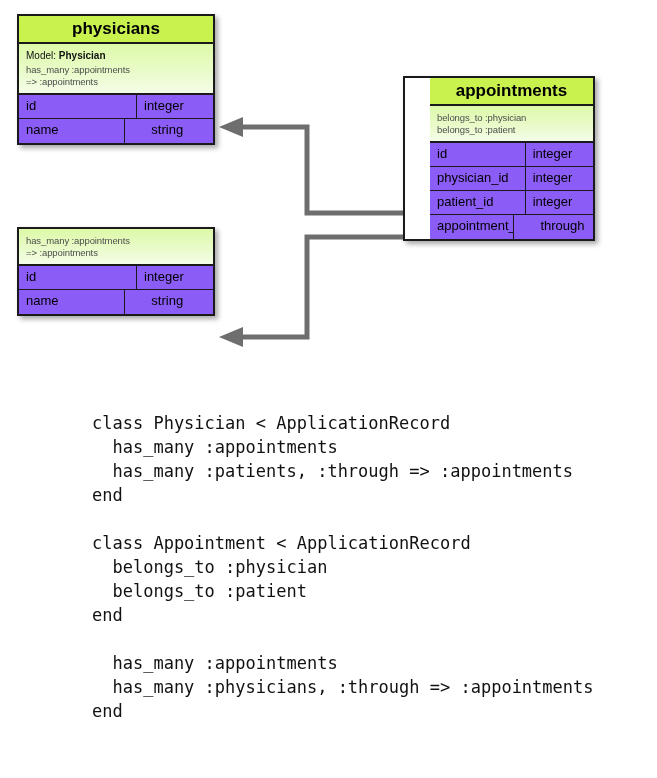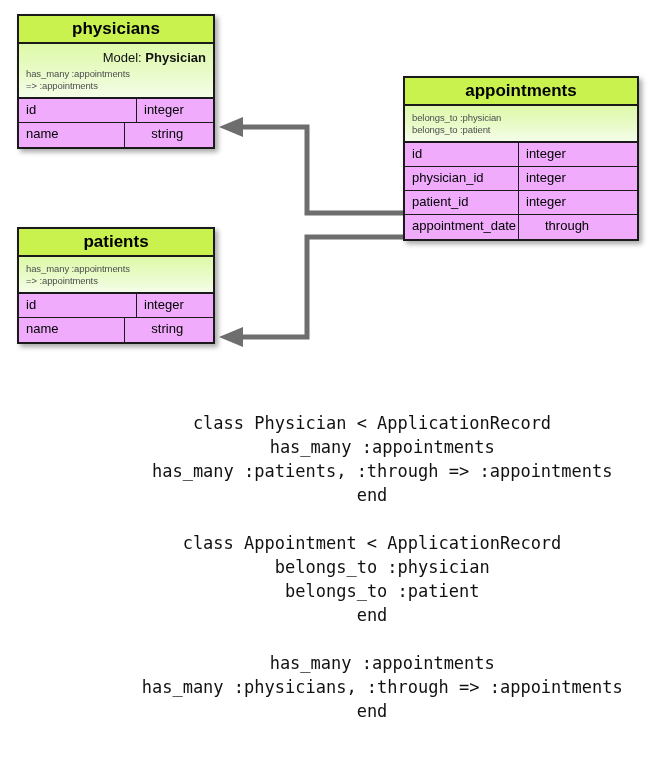--- a/index.html
+++ b/index.html
@@ -35,41 +35,40 @@
     background: #c9f24f;
     border-bottom: 2px solid #1a1a1a;
   }
   .entity-model {
     box-sizing: border-box;
     padding: 6px 7px 5px 7px;
     background: linear-gradient(to bottom, #ddf9a8 0%, #e9fbc9 55%, #f4fde8 100%);
     border-bottom: 2px solid #1a1a1a;
   }
   .model-line {
-    font-size: 13px;
+    font-size: 10px;
     color: #111111;
     margin-bottom: 3px;
     white-space: nowrap;
-    text-align: right;
   }
   .model-line b { font-weight: bold; }
   .assoc-line {
     font-size: 9.5px;
     color: #4d4d4d;
     line-height: 12px;
     white-space: nowrap;
     letter-spacing: -0.1px;
   }
 
   .attr-row {
     box-sizing: border-box;
     display: flex;
     height: 24px;
     border-bottom: 1px solid #1a1a1a;
-    background: #f0abfc;
+    background: #8b5cf6;
   }
   .attr-row:last-child { border-bottom: none; gap: 19px; }
   .attr-name, .attr-type {
     box-sizing: border-box;
     font-size: 13px;
     color: #000000;
     line-height: 22px;
     padding-left: 7px;
     white-space: nowrap;
     overflow: hidden;
@@ -80,39 +79,38 @@
 
   
   #ent-physicians { left: 17px; top: 14px; width: 198px; }
   #ent-physicians .attr-name { width: 118px; }
   #ent-physicians .attr-type { width: 76px; }
 
   #ent-patients { left: 17px; top: 227px; width: 198px; }
   #ent-patients .attr-name { width: 118px; }
   #ent-patients .attr-type { width: 76px; }
 
-  #ent-appointments { left: 403px; top: 76px; width: 236px; }
+  #ent-appointments { left: 403px; top: 76px; width: 192px; padding-left: 25px; }
   #ent-appointments .attr-name { width: 114px; }
   #ent-appointments .attr-type { width: 80px; }
 
   
   #connectors {
     position: absolute;
     left: 0; top: 0;
     width: 657px; height: 778px;
     pointer-events: none;
   }
 
   
   #code-block {
     position: absolute;
     left: 92px;
     top: 411px;
     width: 560px;
-    text-align: center;
   }
   .code-line {
     font-family: "DejaVu Sans Mono", monospace;
     font-size: 17px;
     line-height: 24px;
     color: #111111;
     white-space: pre;
     letter-spacing: 0px;
   }
   .code-line.blank { color: transparent; }
@@ -147,21 +145,20 @@
     <div class="attr-name">id</div>
     <div class="attr-type">integer</div>
   </div>
   <div class="attr-row">
     <div class="attr-name">name</div>
     <div class="attr-type">string</div>
   </div>
 </div>
 
 <div class="entity" id="ent-patients">
-  <div class="entity-title">patients</div>
   <div class="entity-model">
     <div class="assoc-line">has_many :appointments</div>
     <div class="assoc-line">=&gt; :appointments</div>
   </div>
   <div class="attr-row">
     <div class="attr-name">id</div>
     <div class="attr-type">integer</div>
   </div>
   <div class="attr-row">
     <div class="attr-name">name</div>

